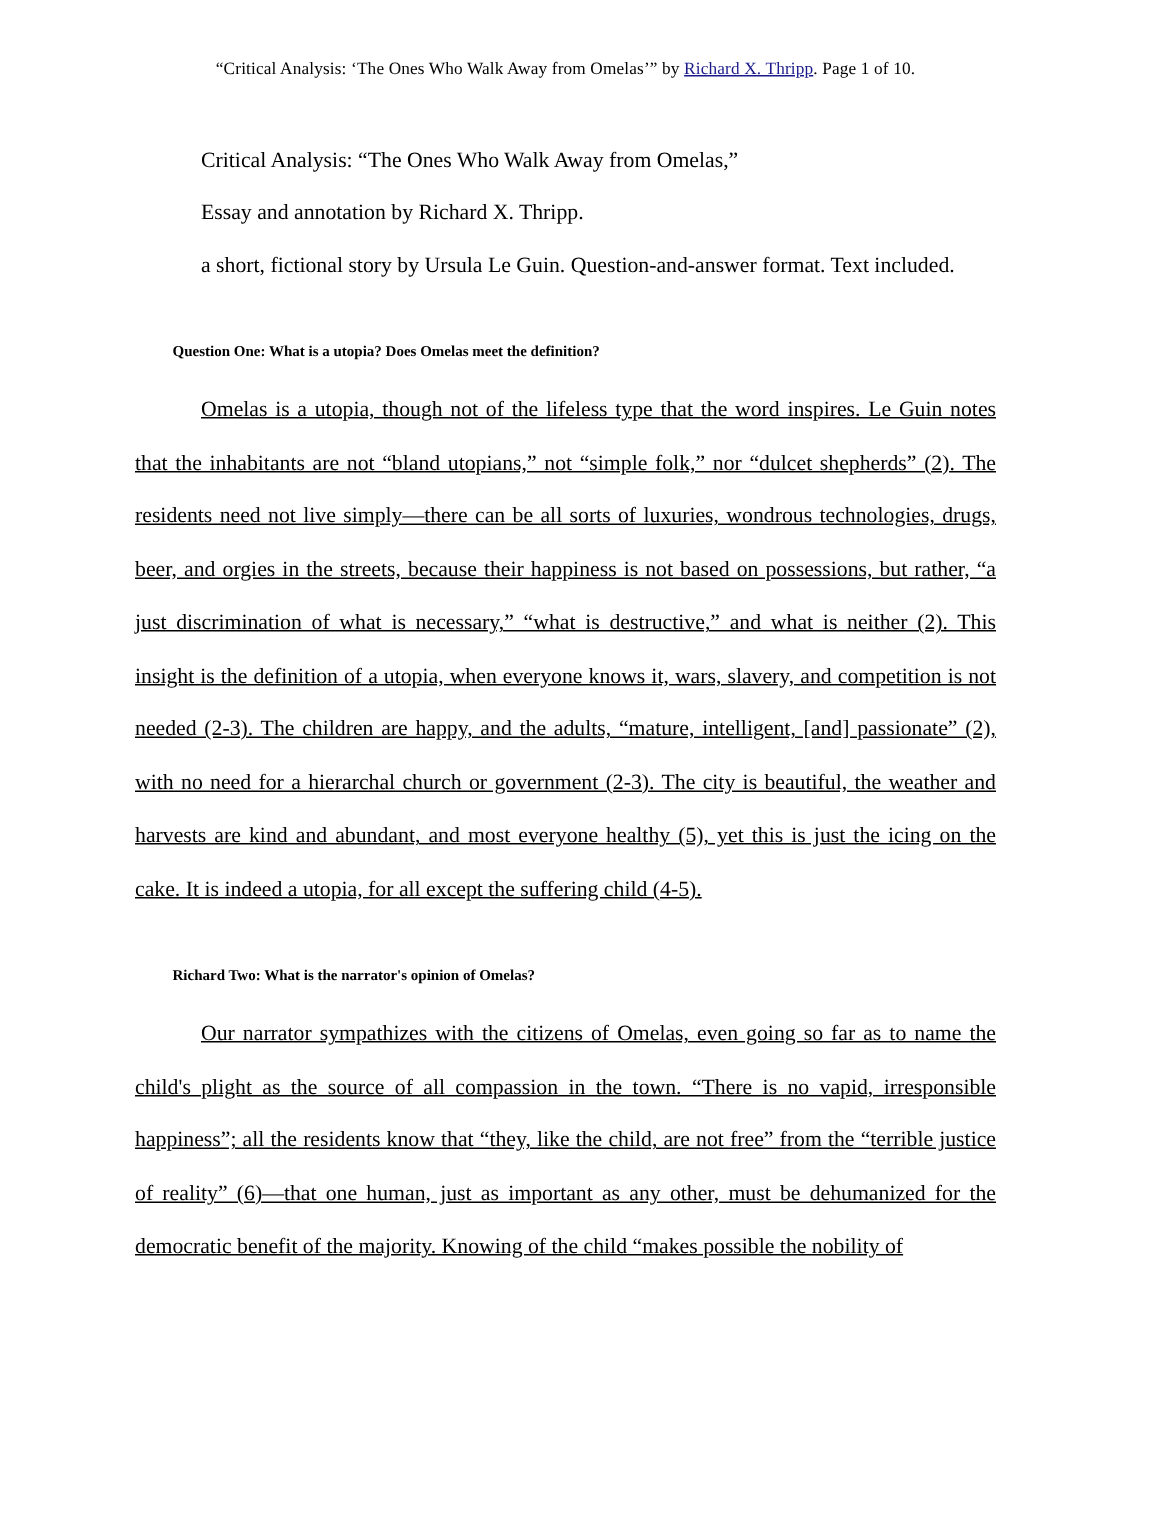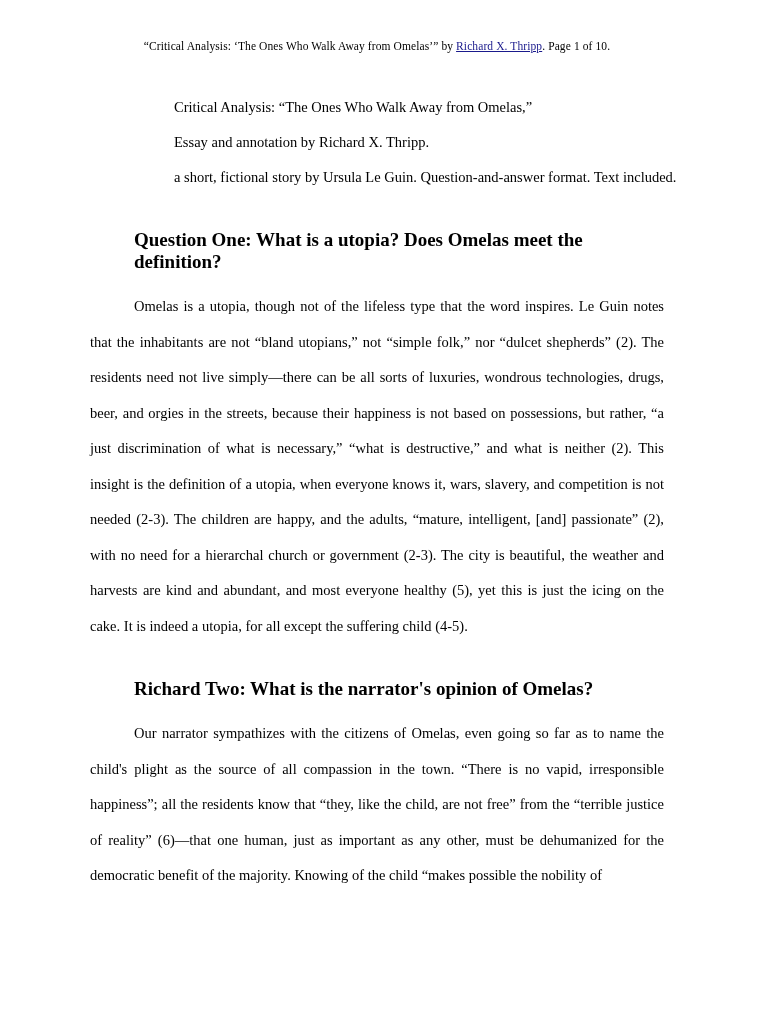--- a/index.html
+++ b/index.html
@@ -33,41 +33,41 @@
     color: #1a1a8c;
     text-decoration: underline;
   }
   .title-block {
     margin-left: 44px;
     font-size: 14.5px;
     line-height: 2.42;
   }
   .title-block div {
     white-space: nowrap;
-    margin-left: 40px;
   }
   .url-link {
     color: #2222a8;
     text-decoration: underline;
   }
   .section {
     margin-top: 34px;
   }
   .q-heading {
     font-weight: bold;
-    font-size: 19px;
-    margin-left: 44px;
+    font-size: 10px;
+    margin-left: 25px;
     margin-bottom: 16px;
   }
   .body-text {
     font-size: 14.5px;
     line-height: 2.45;
     text-align: justify;
     text-indent: 44px;
     margin: 0;
+    text-decoration: underline;
   }
 </style>
 </head>
 <body>
 
 <div class="page">
 
   <div class="header">
     <span>“Critical Analysis:  ‘The Ones Who Walk Away from Omelas’” by </span><span class="link">Richard X. Thripp</span><span>.  Page 1 of 10.</span>
   </div>

